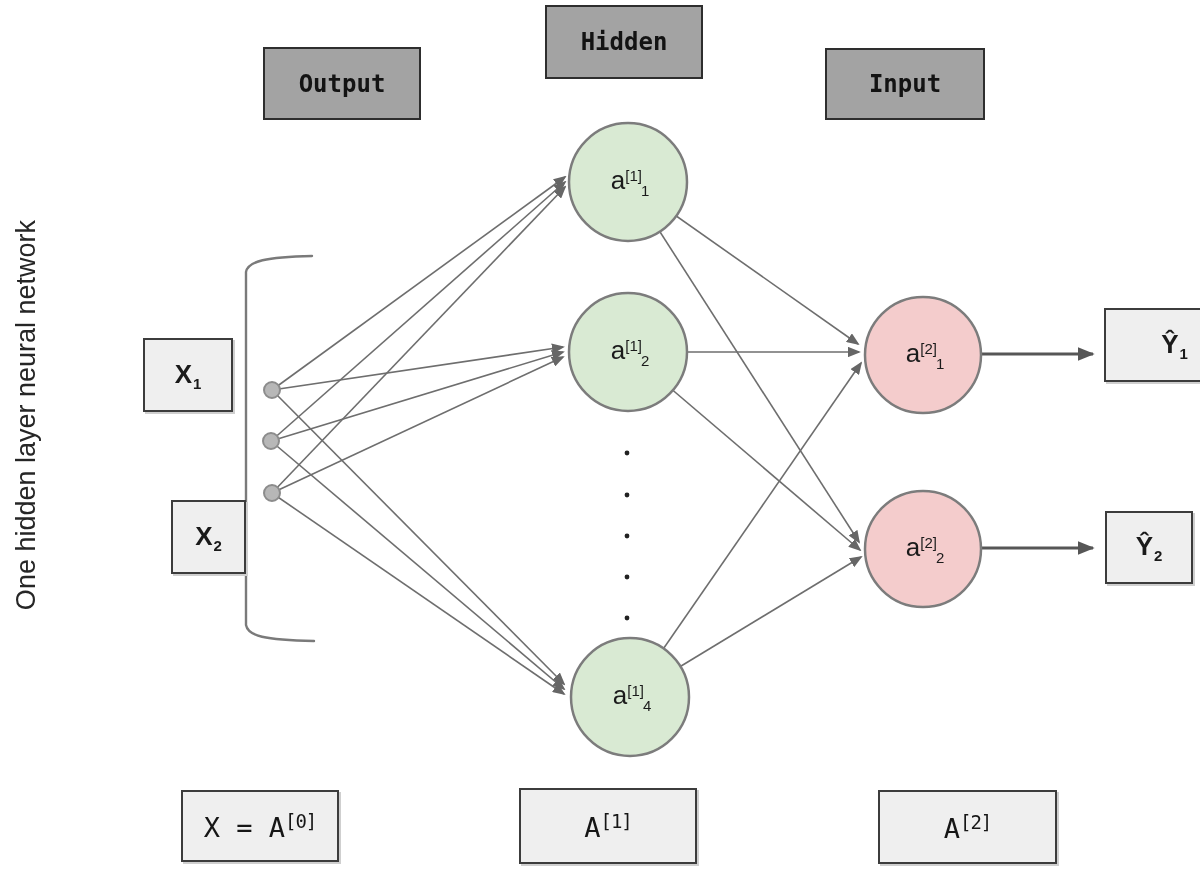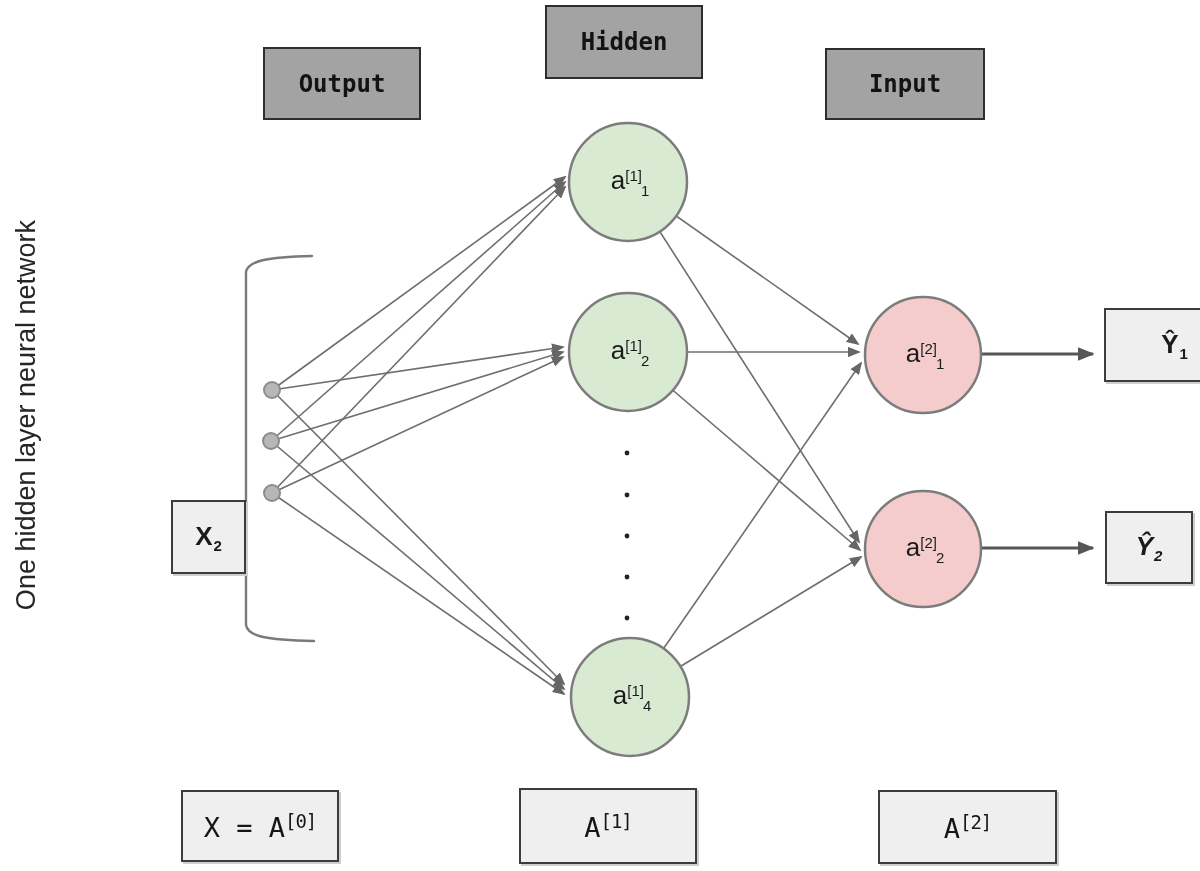--- a/index.html
+++ b/index.html
@@ -112,20 +112,23 @@
   <div class="box hdr" style="left:263px;top:47px;width:158px;height:73px">
     <span>Output</span>
   </div>
   <div class="box hdr" style="left:545px;top:5px;width:158px;height:74px">
     <span>Hidden</span>
   </div>
   <div class="box hdr" style="left:825px;top:48px;width:160px;height:72px">
     <span>Input</span>
   </div>
 
+  <div class="box gbox xlbl" style="left: 143px; top: 338px; width: 90px; height: 74px; background: rgb(239, 239, 239);">
+    <span class="t"><span>X</span><span class="sub">1</span></span>
+  </div>
   <div class="box gbox xlbl" style="left: 143px; top: 500px; width: 75px; height: 74px; background: rgb(239, 239, 239); margin-left: 28px;">
     <span class="t"><span>X</span><span class="sub">2</span></span>
   </div>
 
   <div class="nodelbl" style="left:630px;top:182px">
     <span>a</span><span class="sup">[1]</span><span class="sub">1</span>
   </div>
   <div class="nodelbl" style="left:630px;top:352px">
     <span>a</span><span class="sup">[1]</span><span class="sub">2</span>
   </div>
@@ -136,21 +139,21 @@
   <div class="nodelbl" style="left:925px;top:355px">
     <span>a</span><span class="sup">[2]</span><span class="sub">1</span>
   </div>
   <div class="nodelbl" style="left:925px;top:549px">
     <span>a</span><span class="sup">[2]</span><span class="sub">2</span>
   </div>
 
   <div class="box gbox xlbl" style="left: 1104px; top: 308px; width: 109px; height: 74px; background: rgb(239, 239, 239); padding-left: 32px;">
     <span class="t"><span>Ŷ</span><span class="sub">1</span></span>
   </div>
-  <div class="box gbox xlbl" style="left: 1105px; top: 511px; width: 88px; height: 73px; background: rgb(239, 239, 239); font-style: italic;">
+  <div class="box gbox xlbl" style="left: 1105px; top: 511px; width: 88px; height: 73px; background: rgb(239, 239, 239);">
     <span class="t"><span>Ŷ</span><span class="sub">2</span></span>
   </div>
 
   <div class="box gbox mono" style="left: 181px; top: 790px; width: 158px; height: 72px; background: rgb(239, 239, 239);">
     <span class="t"><span>X = A</span><span class="sup">[0]</span></span>
   </div>
   <div class="box gbox mono" style="left: 519px; top: 788px; width: 178px; height: 76px; background: rgb(239, 239, 239);">
     <span class="t"><span>A</span><span class="sup">[1]</span></span>
   </div>
   <div class="box gbox mono" style="left: 878px; top: 790px; width: 179px; height: 74px; background: rgb(239, 239, 239);">

